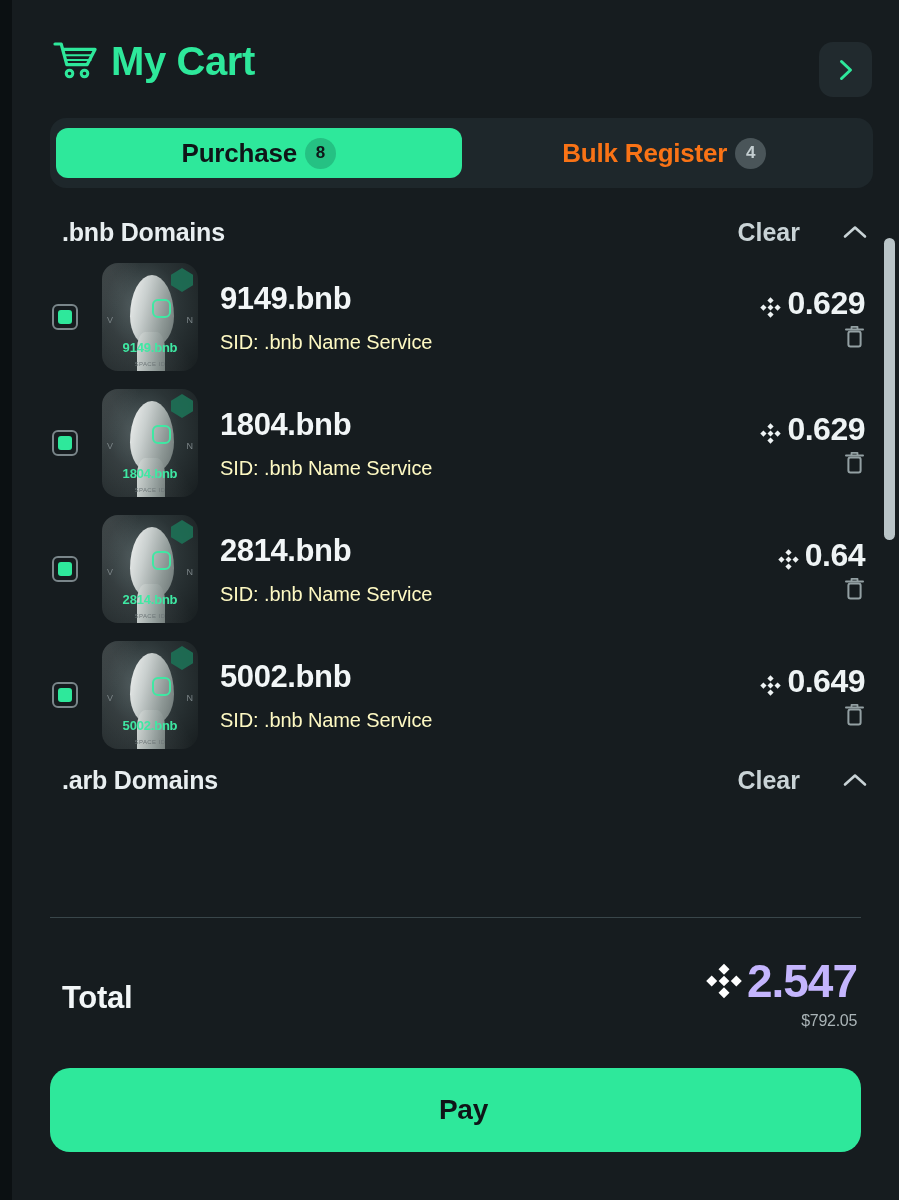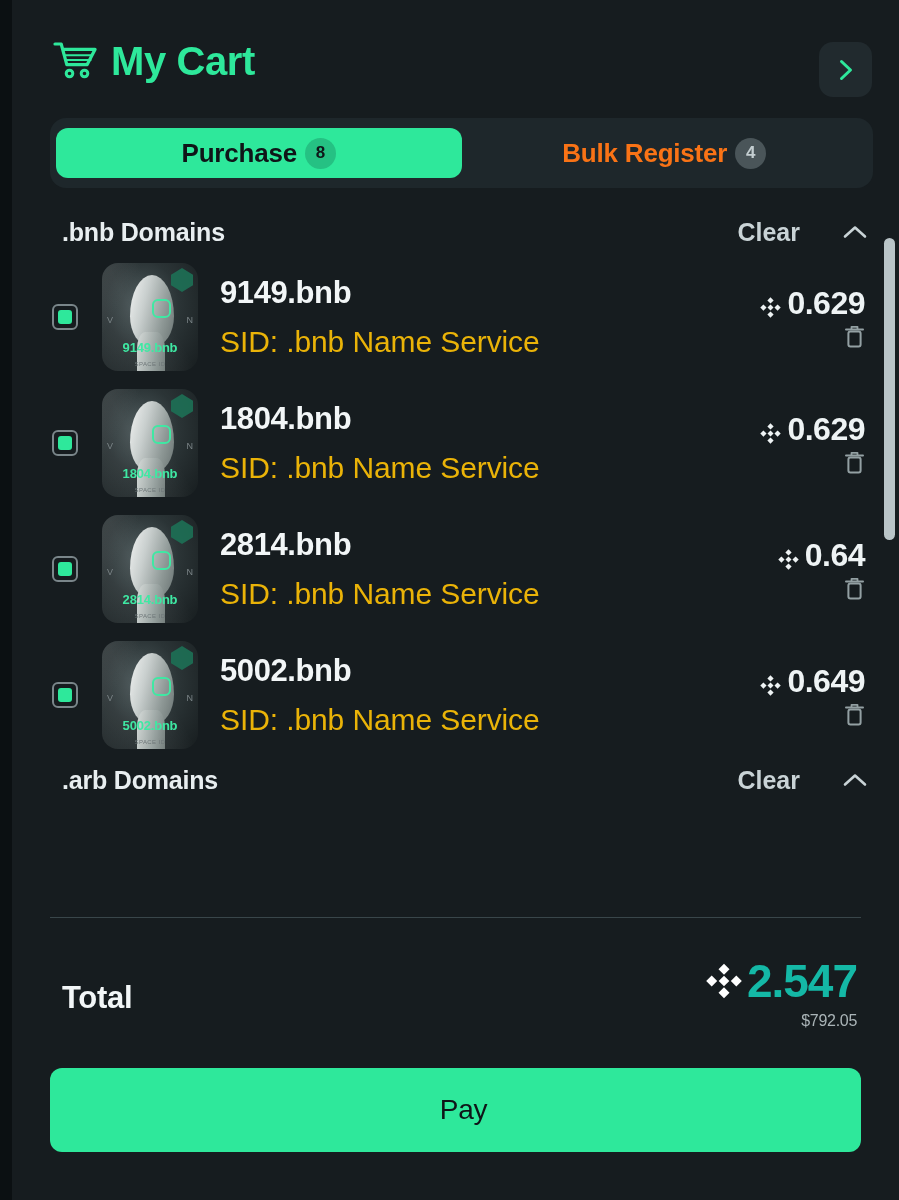--- a/index.html
+++ b/index.html
@@ -258,22 +258,22 @@
   }
   .row-name {
     color: #f2f6f7;
     font-size: 31px;
     font-weight: 700;
     letter-spacing: -0.4px;
     line-height: 1.2;
     margin-bottom: 9px;
   }
   .row-sub {
-    color: #eab308;
-    font-size: 30px;
+    color: #fef9c3;
+    font-size: 20px;
     letter-spacing: -0.1px;
     line-height: 1.2;
     margin-top: 12px;
   }
 
   .row-right {
     flex: 0 0 auto;
     display: flex;
     flex-direction: column;
     align-items: flex-end;
@@ -342,44 +342,44 @@
   .total-values {
     display: flex;
     flex-direction: column;
     align-items: flex-end;
     gap: 8px;
   }
   .total-crypto {
     display: flex;
     align-items: center;
     gap: 3px;
-    color: #14b8a6;
+    color: #c4b5fd;
     font-size: 46px;
     font-weight: 700;
     letter-spacing: -1px;
     line-height: 1;
   }
   .total-fiat {
     color: #aab4b7;
     font-size: 16px;
     letter-spacing: -0.3px;
   }
   .pay-button {
     display: block;
     width: 100%;
     height: 84px;
     margin-top: 38px;
     margin-bottom: 48px;
-    border-radius: 12px;
+    border-radius: 20px;
     background: #2ee89b;
     border: none;
     color: #0f1518;
     font-family: inherit;
     font-size: 28px;
-    font-weight: 400;
+    font-weight: 700;
     letter-spacing: -0.2px;
     cursor: pointer;
     padding-left: 16px;
   }
 </style>
 </head>
 <body>
 
 <div id="root">
 

